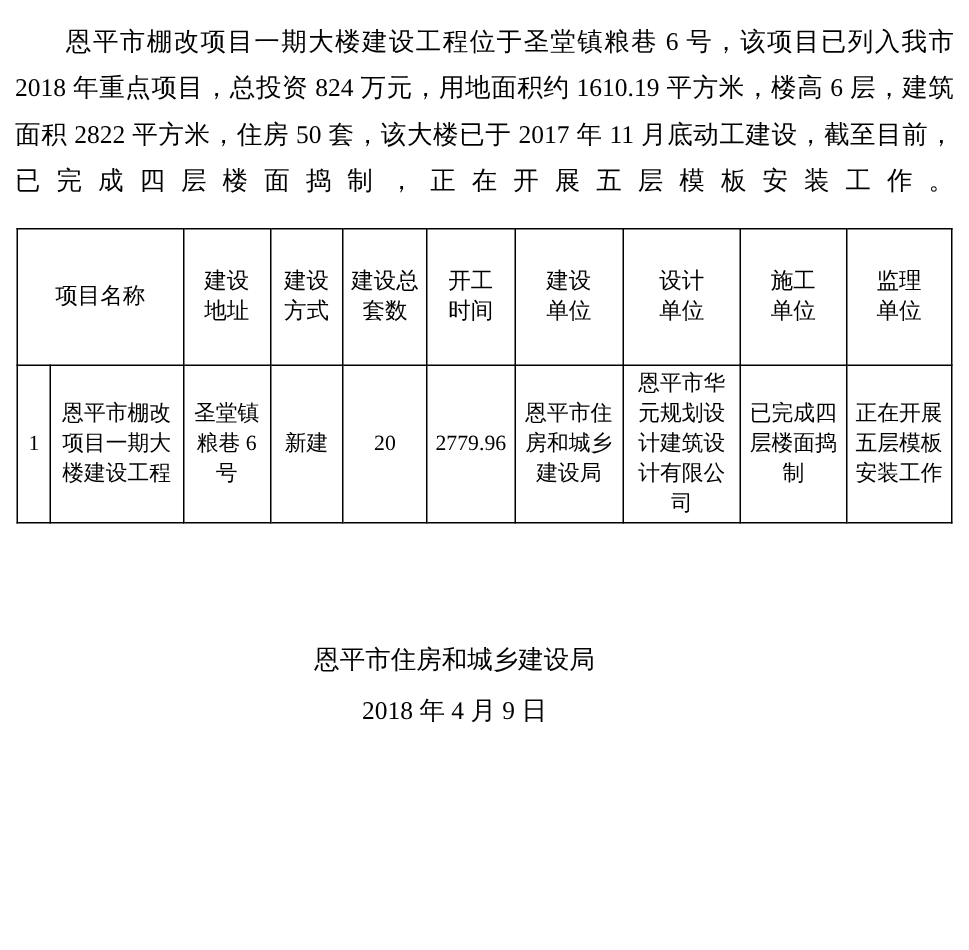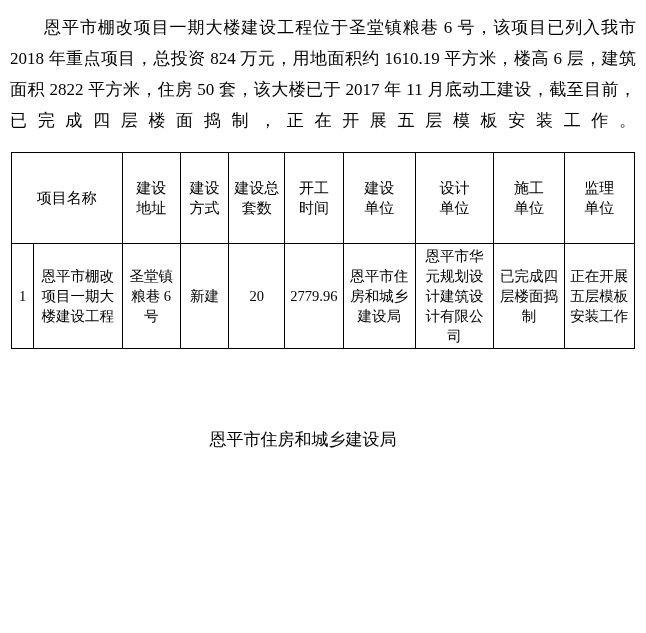--- a/index.html
+++ b/index.html
@@ -153,15 +153,16 @@
         <td>恩平市住房和城乡建设局</td>
         <td>恩平市华元规划设计建筑设计有限公司</td>
         <td>已完成四层楼面捣制</td>
         <td>正在开展五层模板安装工作</td>
       </tr>
     </tbody>
   </table>
 
   <div class="signature">
     <span class="sig-line">恩平市住房和城乡建设局</span>
+    <span class="sig-date">2018 年 4 月 9 日</span>
   </div>
 
 </div>
 
 </body></html>

